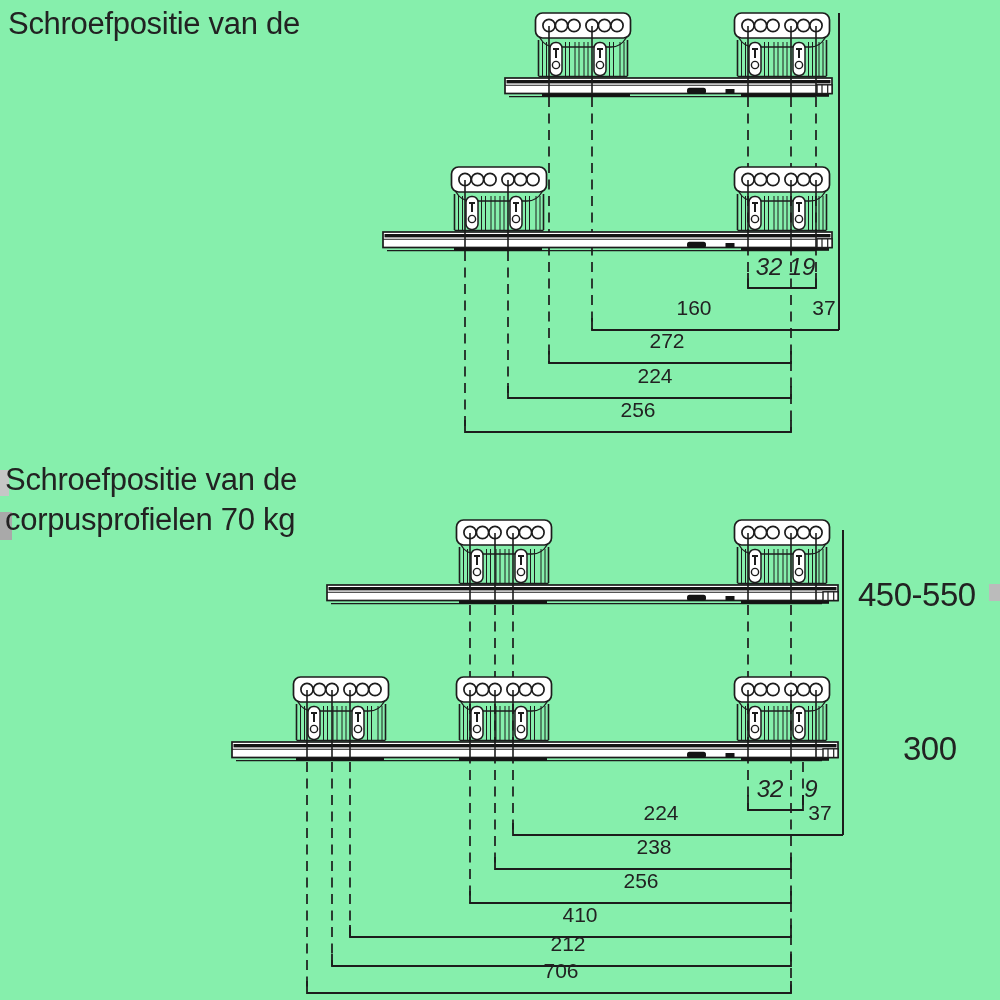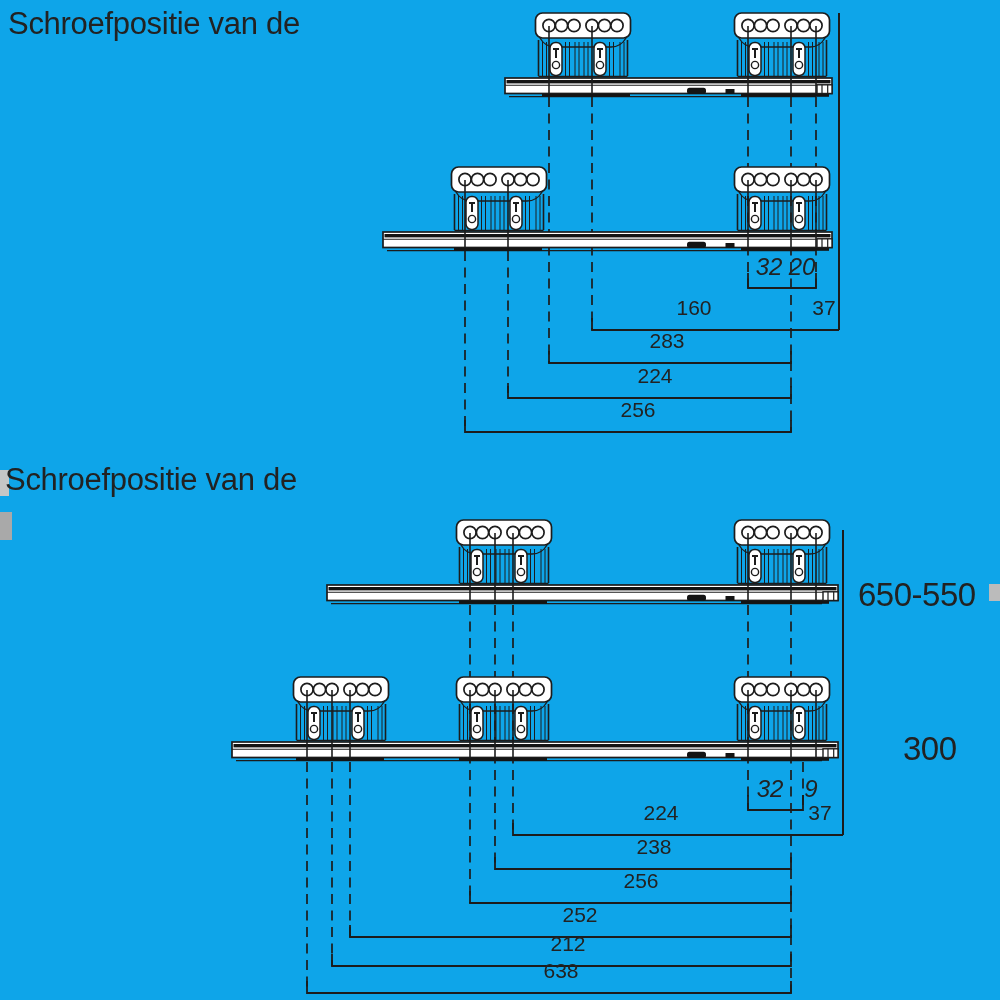--- a/index.html
+++ b/index.html
@@ -1,16 +1,16 @@
 <!DOCTYPE html>
 <html><head>
 <meta charset="utf-8">
 <style>
   html,body{margin:0;padding:0;background:#ffffff;}
-  #stage{position:relative;width:1000px;height:1000px;background:#0ea5e9;overflow:hidden;
+  #stage{position:relative;width:1000px;height:1000px;background:#86efac;overflow:hidden;
          font-family:"Liberation Sans", sans-serif;color:#1d1d1d;}
   #stage svg{position:absolute;left:0;top:0;}
   .lbl{position:absolute;white-space:nowrap;line-height:1.2;color:#222;}
   .title{font-size:31px;letter-spacing:-0.3px;}
   .range{font-size:33px;letter-spacing:-0.5px;}
   .dim{font-size:21px;transform:translateX(-50%);}
   .dims{font-size:24px;transform:translateX(-50%);font-style:italic;}
 </style>
 </head>
 <body>
@@ -184,32 +184,33 @@
     <line x1="495" y1="690" x2="495" y2="757"></line>
     <line x1="513" y1="690" x2="513" y2="757"></line>
     <line x1="748" y1="690" x2="748" y2="757"></line>
     <line x1="791" y1="690" x2="791" y2="757"></line>
     <line x1="816" y1="690" x2="816" y2="757"></line>
   </g>
 </svg>
 
   <div class="lbl title" style="left:8px;top:5px">Schroefpositie van de</div>
   <div class="lbl dims" style="left:769px;top:253px">32</div>
-  <div class="lbl dims" style="left:802px;top:253px">20</div>
+  <div class="lbl dims" style="left:802px;top:253px">19</div>
   <div class="lbl dim" style="left:694px;top:295px">160</div>
   <div class="lbl dim" style="left:824px;top:295px">37</div>
-  <div class="lbl dim" style="left:667px;top:328px">283</div>
+  <div class="lbl dim" style="left:667px;top:328px">272</div>
   <div class="lbl dim" style="left:655px;top:363px">224</div>
   <div class="lbl dim" style="left:638px;top:397px">256</div>
 
   <div class="lbl title" style="left:5px;top:461px">Schroefpositie van de</div>
-  <div class="lbl range" style="left:858px;top:575px">650-550</div>
+  <div class="lbl title" style="left:5px;top:501px">corpusprofielen 70 kg</div>
+  <div class="lbl range" style="left:858px;top:575px">450-550</div>
   <div class="lbl range" style="left:903px;top:729px">300</div>
   <div class="lbl dims" style="left:770px;top:775px">32</div>
   <div class="lbl dims" style="left:811px;top:775px">9</div>
   <div class="lbl dim" style="left:661px;top:800px">224</div>
   <div class="lbl dim" style="left:820px;top:800px">37</div>
   <div class="lbl dim" style="left:654px;top:834px">238</div>
   <div class="lbl dim" style="left:641px;top:868px">256</div>
-  <div class="lbl dim" style="left:580px;top:902px">252</div>
+  <div class="lbl dim" style="left:580px;top:902px">410</div>
   <div class="lbl dim" style="left:568px;top:931px">212</div>
-  <div class="lbl dim" style="left:561px;top:958px">638</div>
+  <div class="lbl dim" style="left:561px;top:958px">706</div>
 </div>
 
 </body></html>

